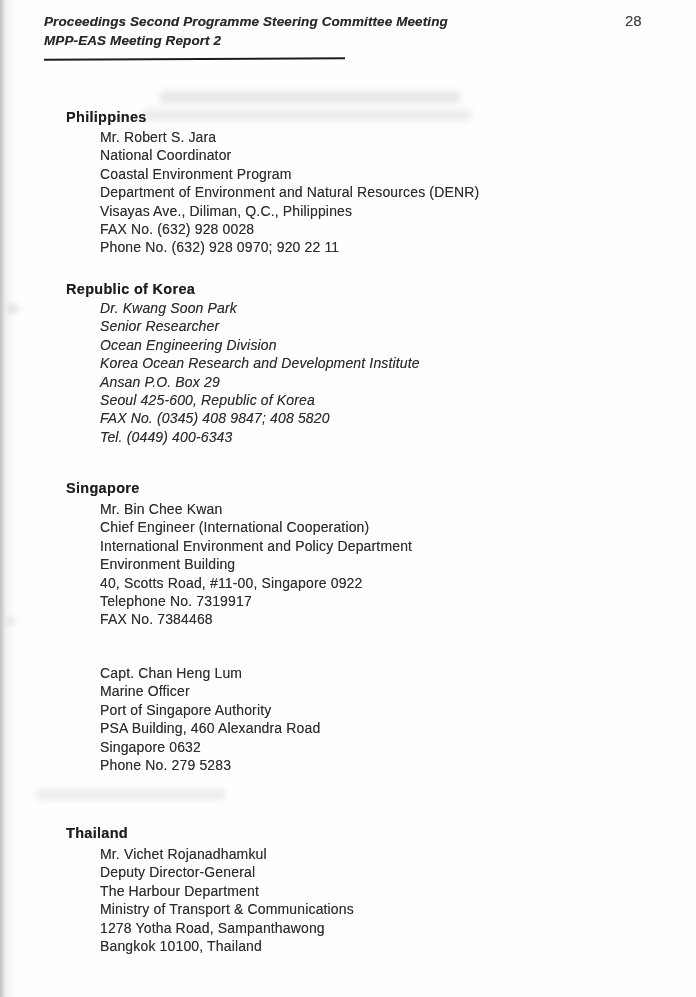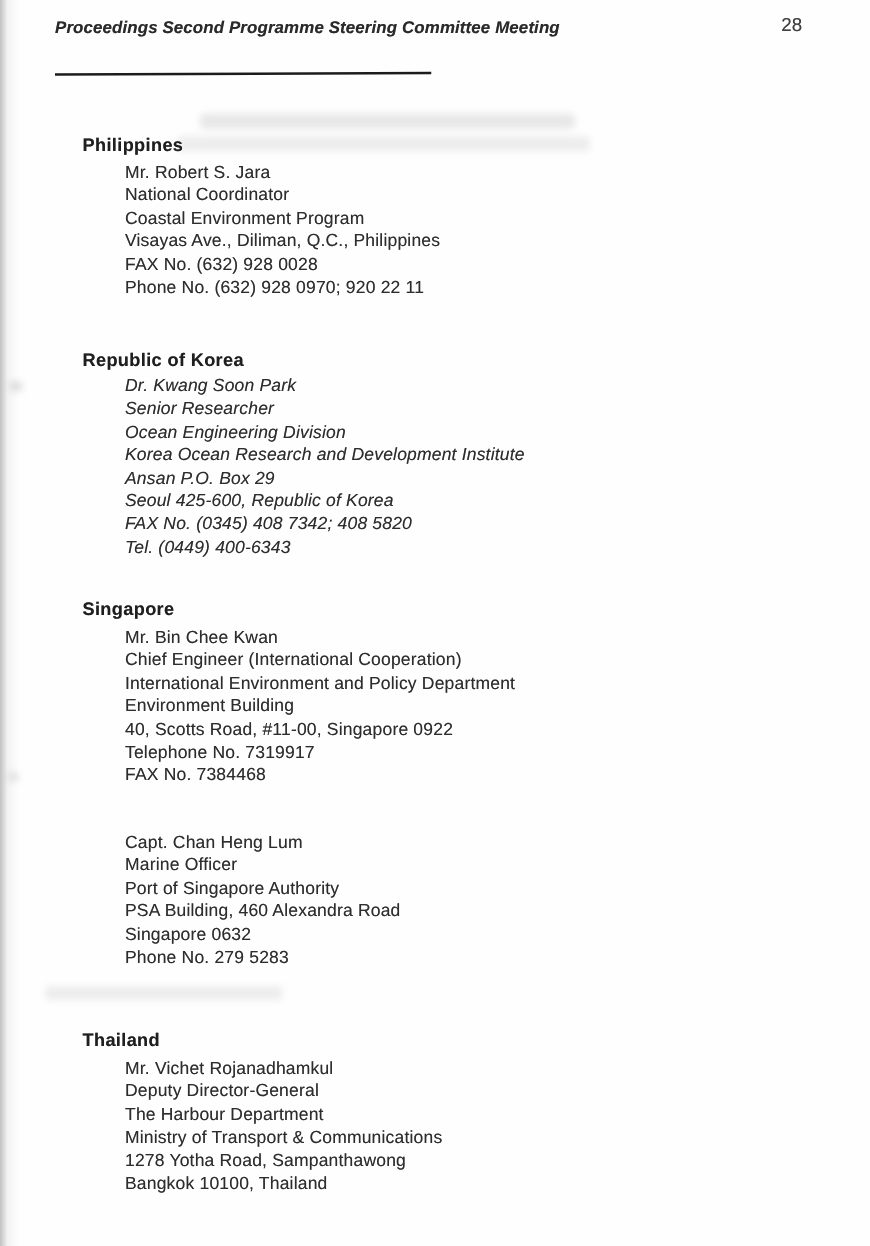--- a/index.html
+++ b/index.html
@@ -97,44 +97,46 @@
   <div class="left-edge-shadow"></div>
   <div class="ghost g1"></div>
   <div class="ghost g2"></div>
   <div class="ghost g3"></div>
   <div class="ghost g4"></div>
   <div class="ghost g5"></div>
 
   <header>
     <div class="header-text">
       <div>Proceedings Second Programme Steering Committee Meeting</div>
+      <div>MPP-EAS Meeting Report 2</div>
     </div>
     <div class="page-number">28</div>
     <div class="header-rule"></div>
   </header>
 
   <main>
       <h2 class="country-heading" style="top: 93px;">Philippines</h2>
       <div class="contact-block" style="top: 128px;">
         <p class="contact-line">Mr. Robert S. Jara</p>
         <p class="contact-line">National Coordinator</p>
         <p class="contact-line">Coastal Environment Program</p>
+        <p class="contact-line">Department of Environment and Natural Resources (DENR)</p>
         <p class="contact-line">Visayas Ave., Diliman, Q.C., Philippines</p>
         <p class="contact-line">FAX No. (632) 928 0028</p>
         <p class="contact-line">Phone No. (632) 928 0970; 920 22 11</p>
       </div>
       <h2 class="country-heading" style="top: 265px;">Republic of Korea</h2>
       <div class="contact-block" style="top: 299px; font-style: italic;">
         <p class="contact-line">Dr. Kwang Soon Park</p>
         <p class="contact-line">Senior Researcher</p>
         <p class="contact-line">Ocean Engineering Division</p>
         <p class="contact-line">Korea Ocean Research and Development Institute</p>
         <p class="contact-line">Ansan P.O. Box 29</p>
         <p class="contact-line">Seoul 425-600, Republic of Korea</p>
-        <p class="contact-line">FAX No. (0345) 408 7342; 408 5820</p>
+        <p class="contact-line">FAX No. (0345) 408 9847; 408 5820</p>
         <p class="contact-line">Tel. (0449) 400-6343</p>
       </div>
       <h2 class="country-heading" style="top: 464px;">Singapore</h2>
       <div class="contact-block" style="top: 500px;">
         <p class="contact-line">Mr. Bin Chee Kwan</p>
         <p class="contact-line">Chief Engineer (International Cooperation)</p>
         <p class="contact-line">International Environment and Policy Department</p>
         <p class="contact-line">Environment Building</p>
         <p class="contact-line">40, Scotts Road, #11-00, Singapore 0922</p>
         <p class="contact-line">Telephone No. 7319917</p>

